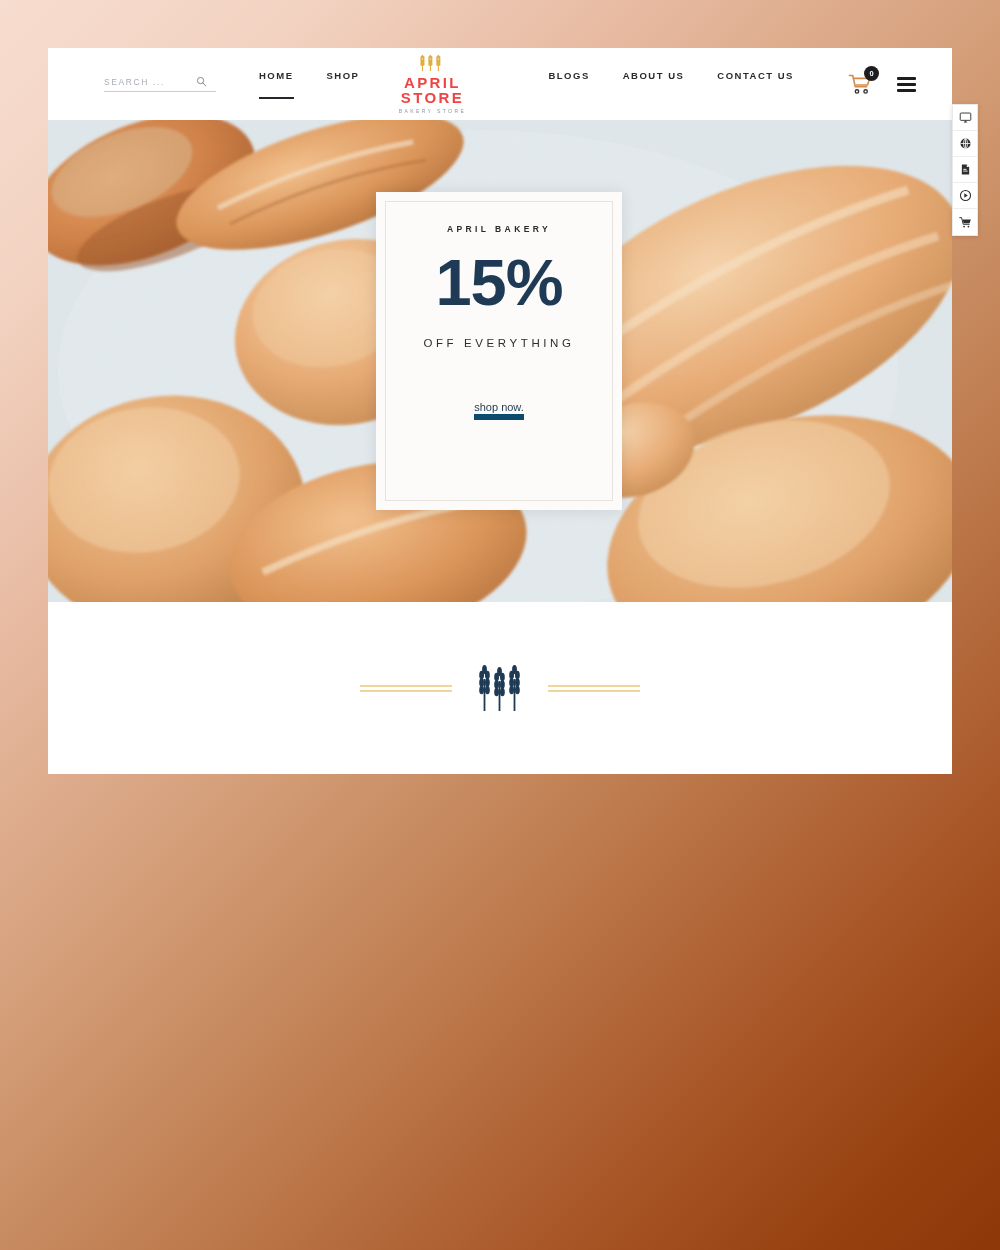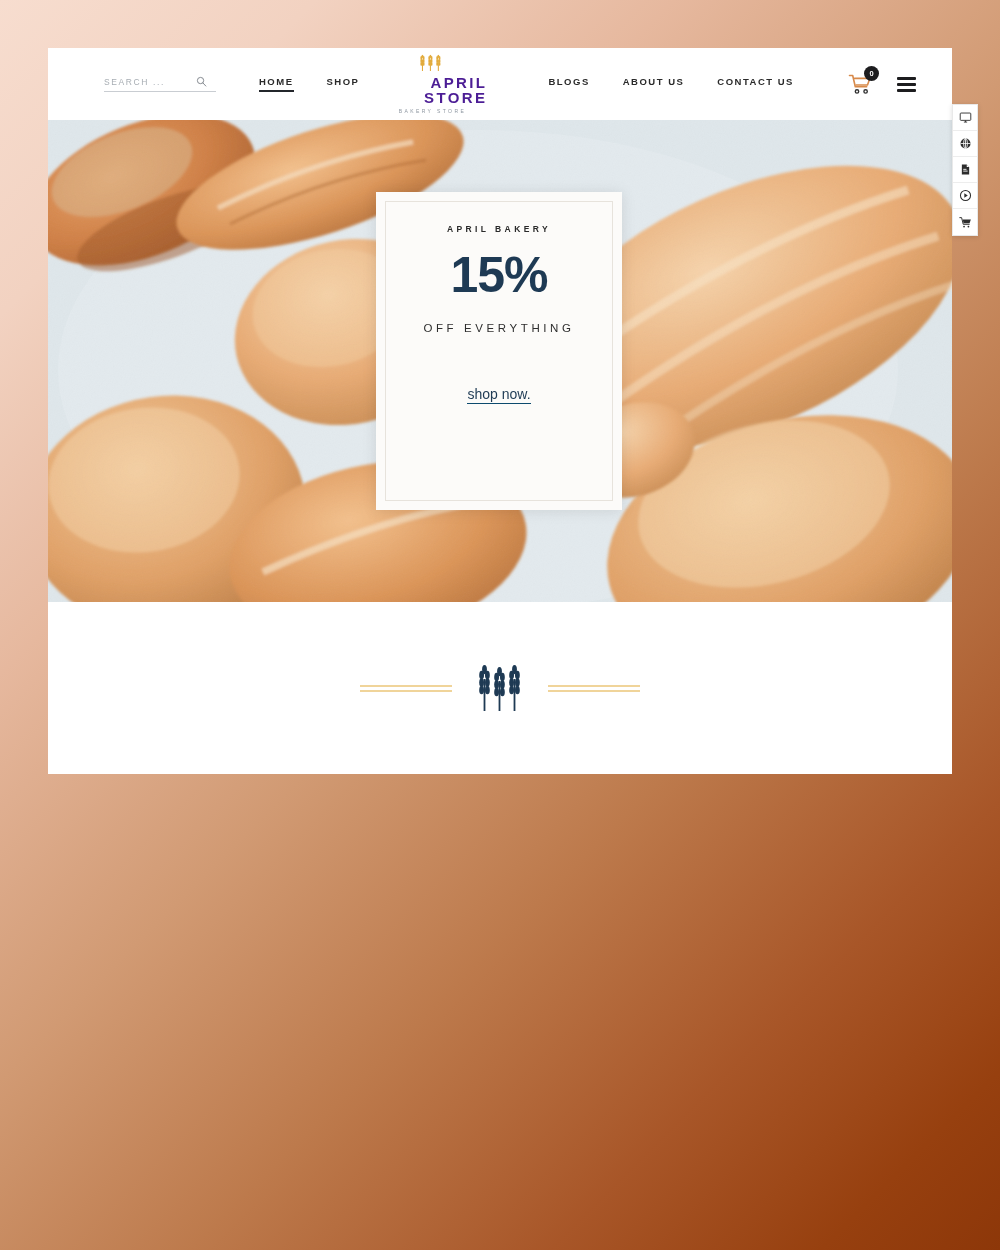--- a/index.html
+++ b/index.html
@@ -58,35 +58,35 @@
   .search-icon svg{ display:block; }
 
   
   .nav{
     display:flex; align-items:center; gap:33px;
     margin-left:43px;
   }
   .nav-item{
     font-size:9.5px; font-weight:bold; letter-spacing:1.5px;
     color:#2a2a2a; text-transform:uppercase;
-    cursor:pointer; padding-bottom:3px; white-space:nowrap;
+    cursor:pointer; padding-bottom:16px; white-space:nowrap;
     border-bottom:2px solid transparent;
   }
   .nav-item.active{ border-bottom-color:#23262b; }
 
   
   .logo{
     width:110px; text-align:center; flex:0 0 auto;
     margin:0 18px; cursor:pointer;
   }
   .logo-wheat{ height:19px; margin-bottom:2px; }
   .logo-wheat svg{ display:block; margin:0 auto; }
   .logo-name{
     font-size:15px; font-weight:bold; letter-spacing:2.4px;
-    color:#4c1d95; line-height:1;text-align:right;
+    color:#ef4444; line-height:1;
   }
   .logo-sub{
     font-size:5px; letter-spacing:2.4px; color:#8e97a1;
     margin-top:3px;
   }
 
   
   .header-tools{
     margin-left:auto; display:flex; align-items:center; gap:25px;
     padding-right:22px;
@@ -129,31 +129,31 @@
     font-size:8.5px; letter-spacing:3.4px; color:#2a2a2a;
     font-weight:bold; margin-top:4px;
   }
   .promo-script{
     font-family:"DejaVu Serif", serif;
     font-style:italic; font-weight:bold;
     font-size:19px; color:#e0a63a;
     margin-top:42px; letter-spacing:.2px;
   }
   .promo-pct{
-    font-size:50px; font-weight:bold; color:#1e3a54;
+    font-size:65px; font-weight:bold; color:#1e3a54;
     letter-spacing:-1px; line-height:1; margin-top:16px;
   }
   .promo-off{
     font-size:11.5px; letter-spacing:3.6px; color:#2e2e2e;
     margin-top:22px;
     text-align:right;
   }
   .promo-shop{
-    font-size:14px; color:#1e3a54; margin-top:52px;
-    border-bottom:1px solid #0c4a6e; padding-bottom:1px;
+    font-size:11px; color:#1e3a54; margin-top:52px;
+    border-bottom:6px solid #0c4a6e; padding-bottom:1px;
     cursor:pointer;
   }
 
   
   .divider-band{
     height:172px;
     display:flex; align-items:center; justify-content:center;
     background:#fff;
   }
   .divider{

